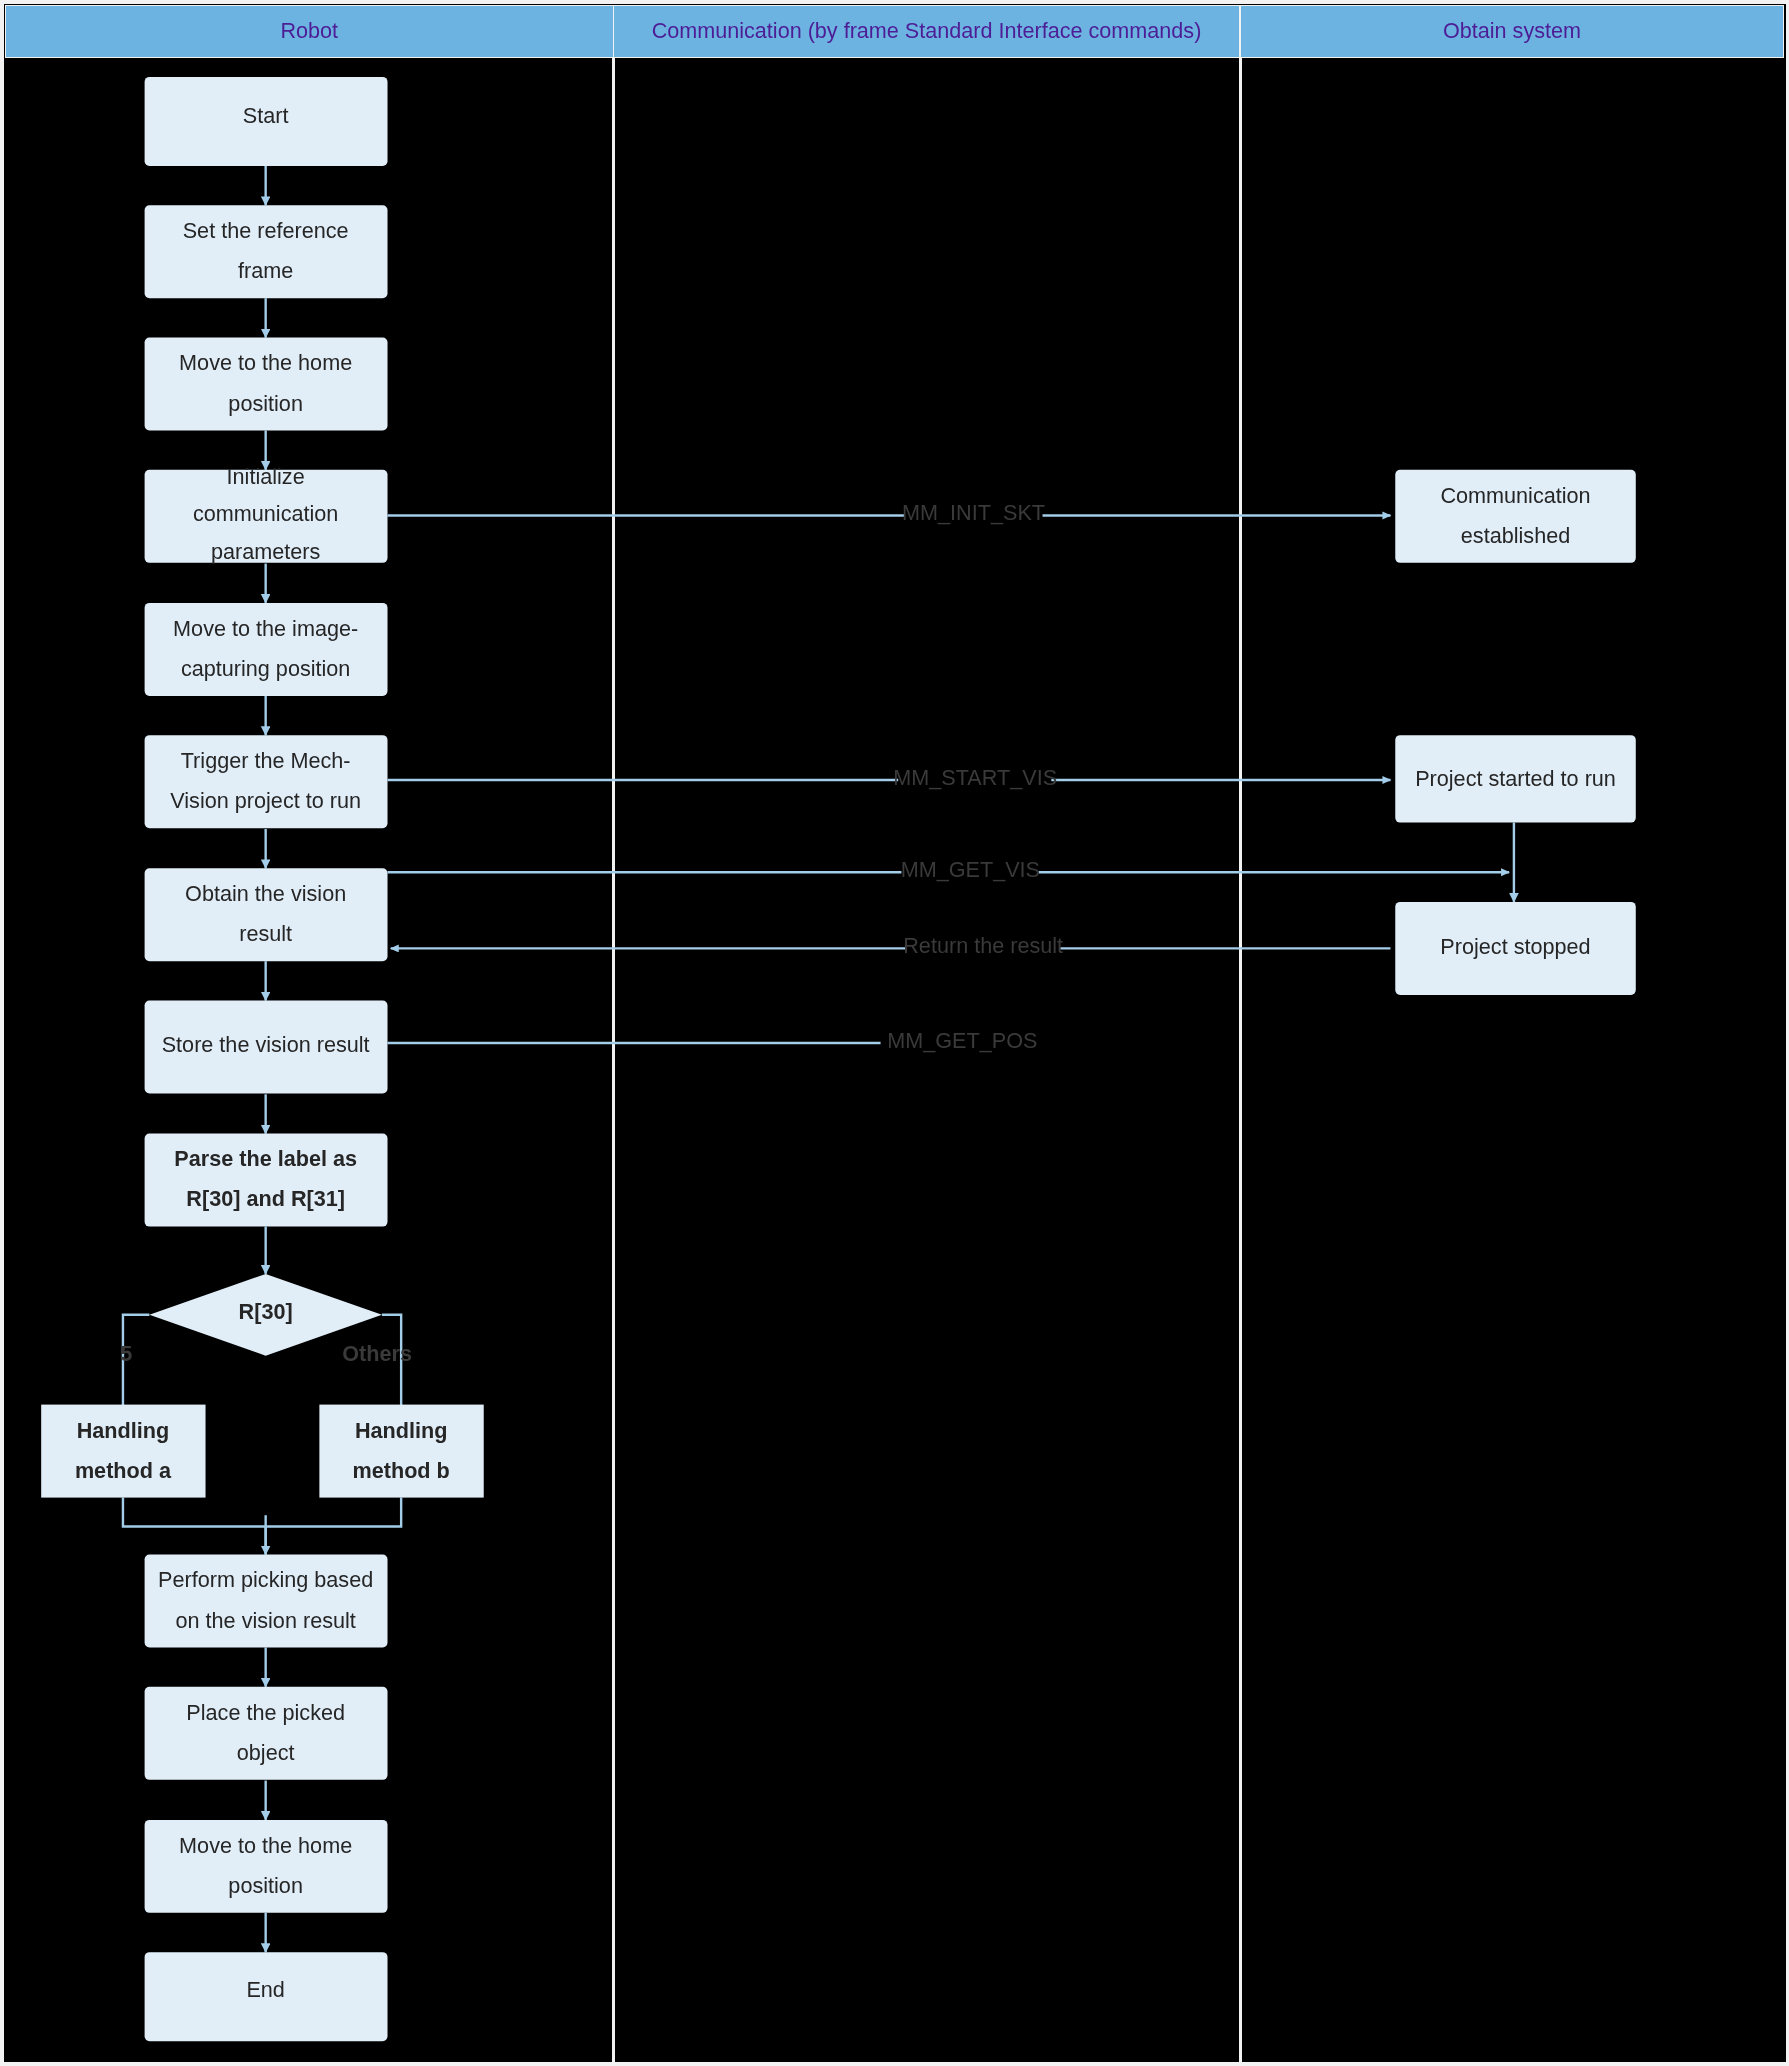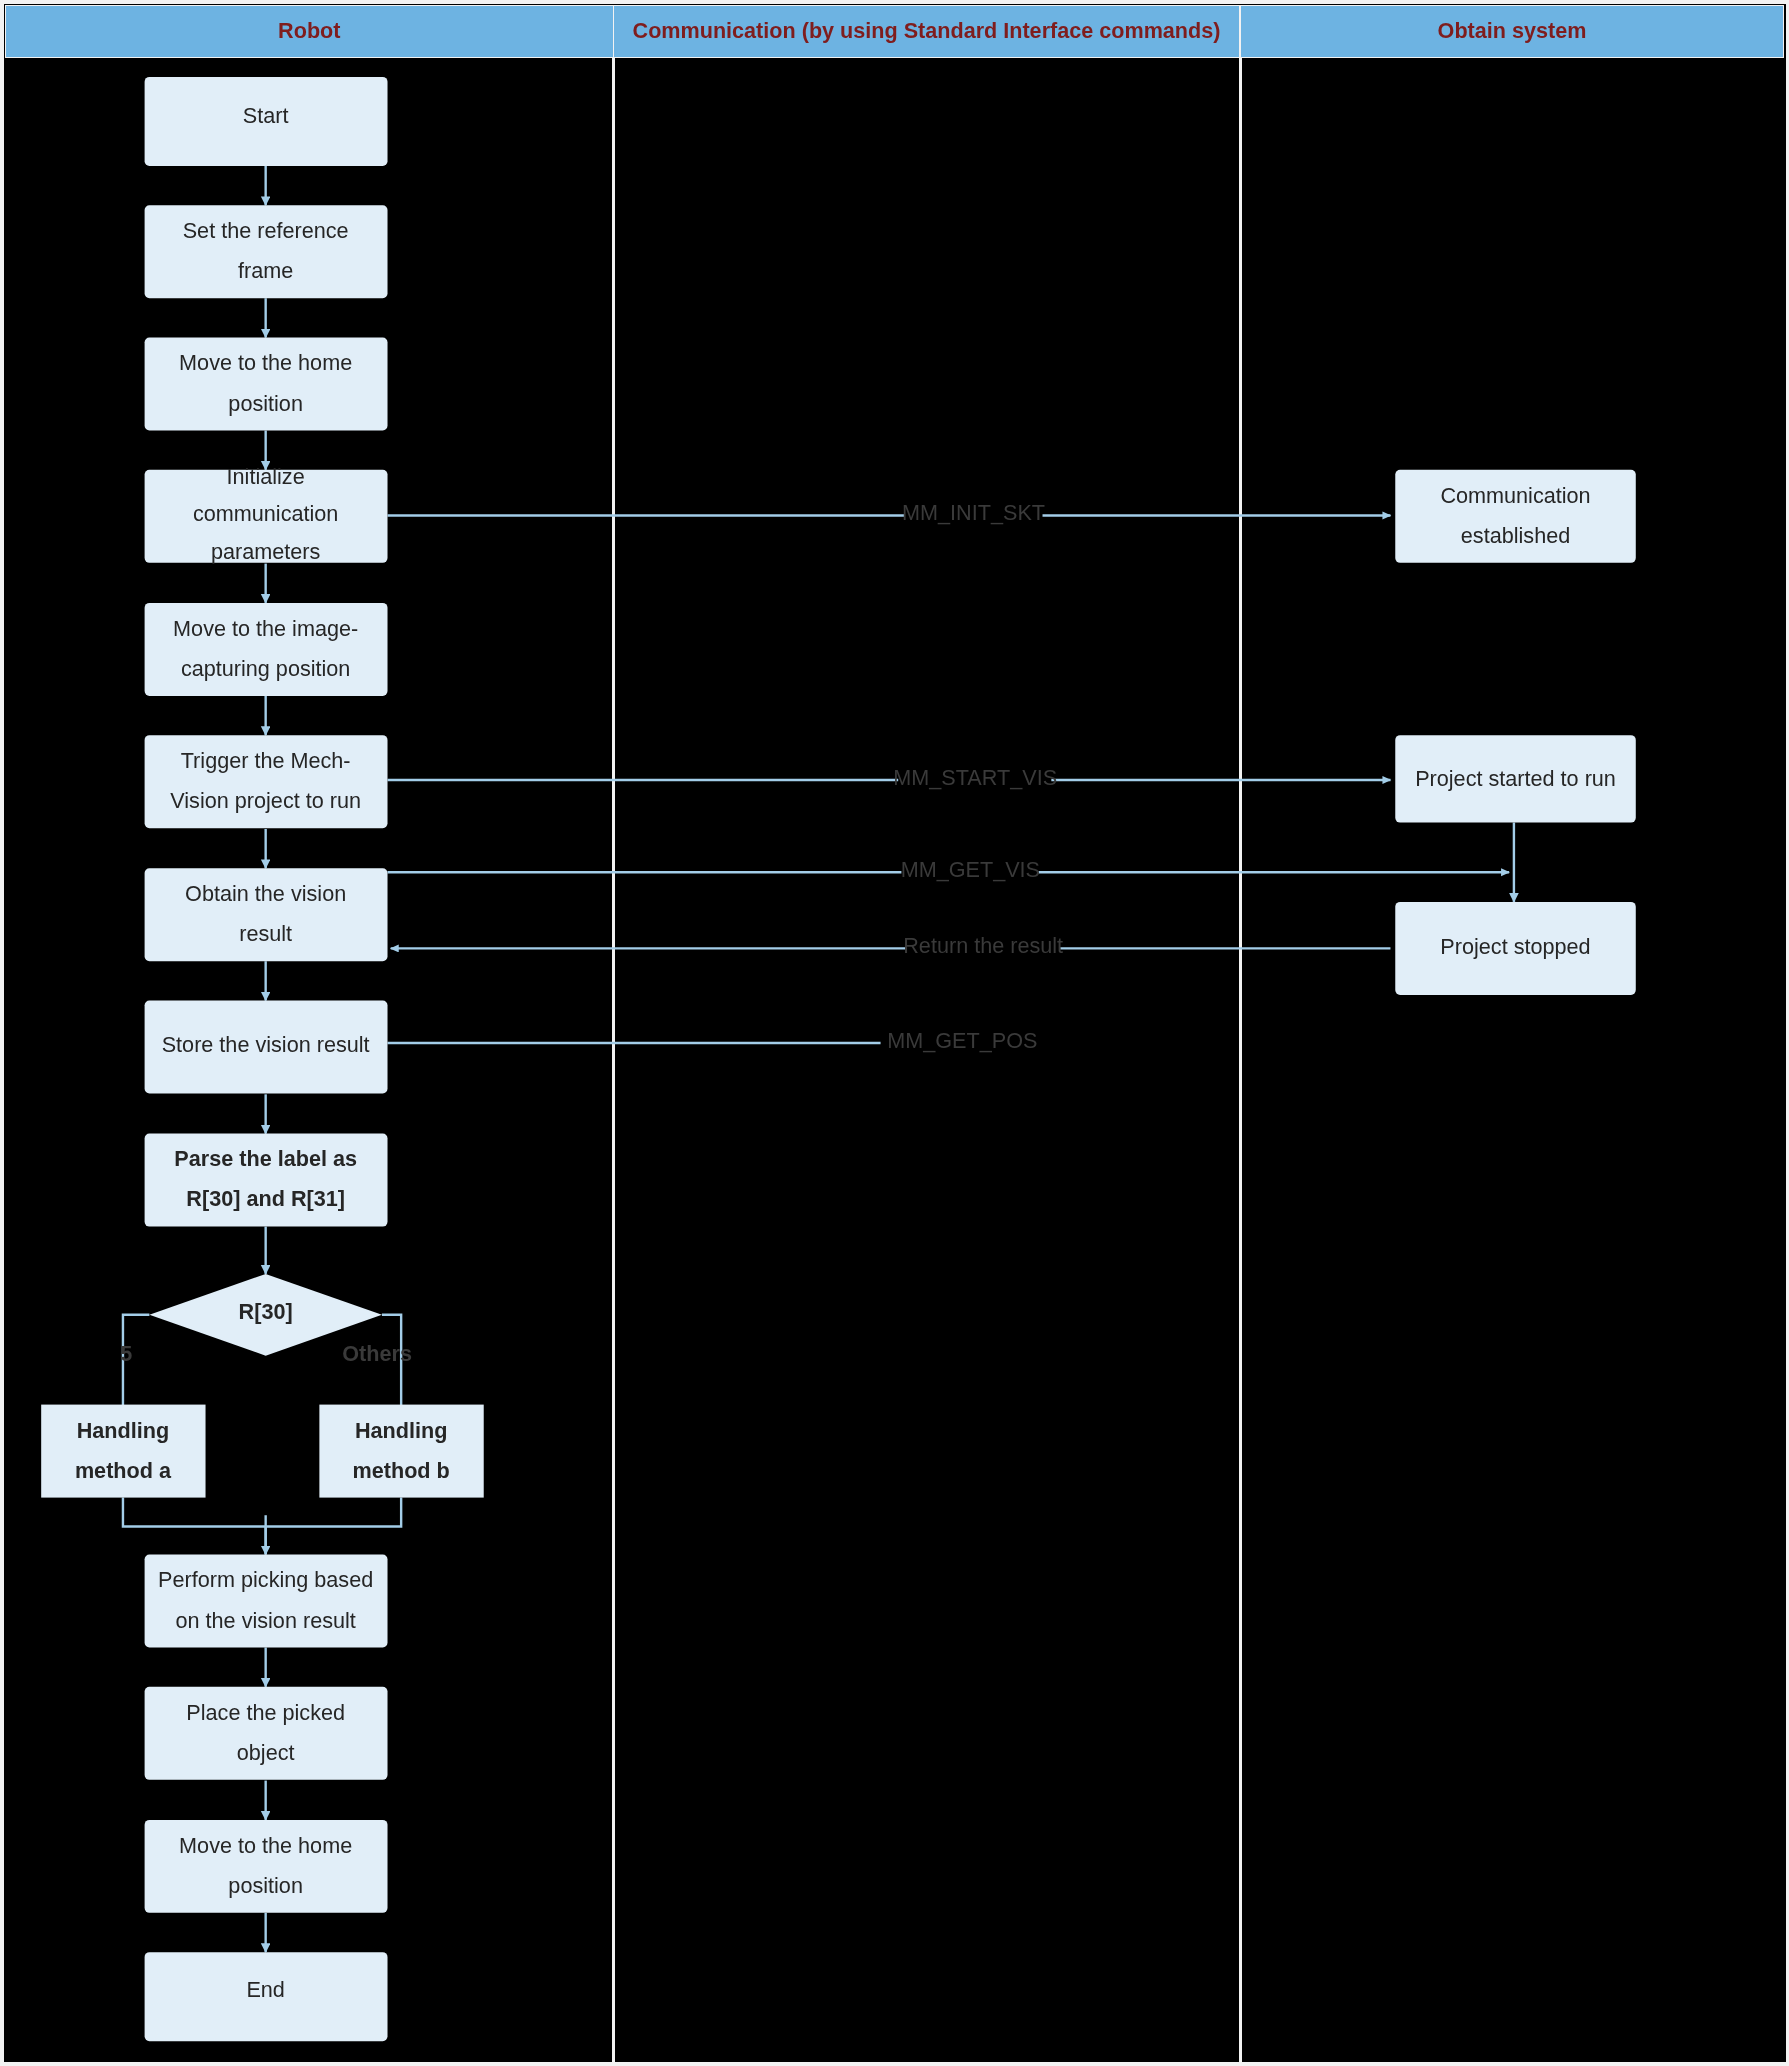--- a/index.html
+++ b/index.html
@@ -1,20 +1,20 @@
 <!DOCTYPE html>
 <html style="font-size:13px"><head>
 <meta charset="utf-8">
 <style>
   html,body{margin:0;padding:0;background:#000;}
   body{font-family:"Liberation Sans",sans-serif;}
   #page{position:relative;width:1790px;height:2066px;background:#000;overflow:hidden;}
   #frame{position:absolute;left:0;top:0;width:1790px;height:2066px;box-sizing:border-box;border:4.8px solid #f2f2f2;}
   .lane-header{position:absolute;box-sizing:border-box;background:#6DB3E2;border:1.6px solid #f2f2f2;
-    display:flex;align-items:center;justify-content:center;color:#7f1d1d;font-weight:bold;font-size:21.6px;}
+    display:flex;align-items:center;justify-content:center;color:#4c1d95;font-weight:normal;font-size:21.6px;}
   .lane-div{position:absolute;background:#f2f2f2;width:3.2px;top:58px;height:2004px;}
   svg{position:absolute;left:0;top:0;}
   .nd{fill:#E1EEF8;stroke:none;}
   .nd-r{rx:6;ry:6;}
   .ntext{fill:#262626;font-family:"Liberation Sans",sans-serif;font-size:27px;text-anchor:middle;dominant-baseline:middle;}
   .ntext.bold{font-weight:bold;}
   .ln{stroke:#A3CDE8;stroke-width:3;fill:none;}
   .lbl{fill:#3a3a3a;font-family:"Liberation Sans",sans-serif;font-size:27px;text-anchor:middle;dominant-baseline:middle;}
   .lbl.bold{font-weight:bold;}
   .diamond{fill:#E1EEF8;stroke:none;}
@@ -23,21 +23,21 @@
 <body>
 
 <div id="page">
 
   <div id="frame"></div>
 
   <div class="lane-header" style="left:4.8px;top:4.8px;width:609px;height:53px;">
     <span>Robot</span>
   </div>
   <div class="lane-header" style="left:613px;top:4.8px;width:627px;height:53px;">
-    <span>Communication (by using Standard Interface commands)</span>
+    <span>Communication (by frame Standard Interface commands)</span>
   </div>
   <div class="lane-header" style="left:1240px;top:4.8px;width:544px;height:53px;">
     <span>Obtain system</span>
   </div>
 
   <div class="lane-div" style="left:612px;"></div>
   <div class="lane-div" style="left:1239px;"></div>
 
   <svg width="1790" height="2066" viewBox="0 0 2232 2577">
     <defs>

